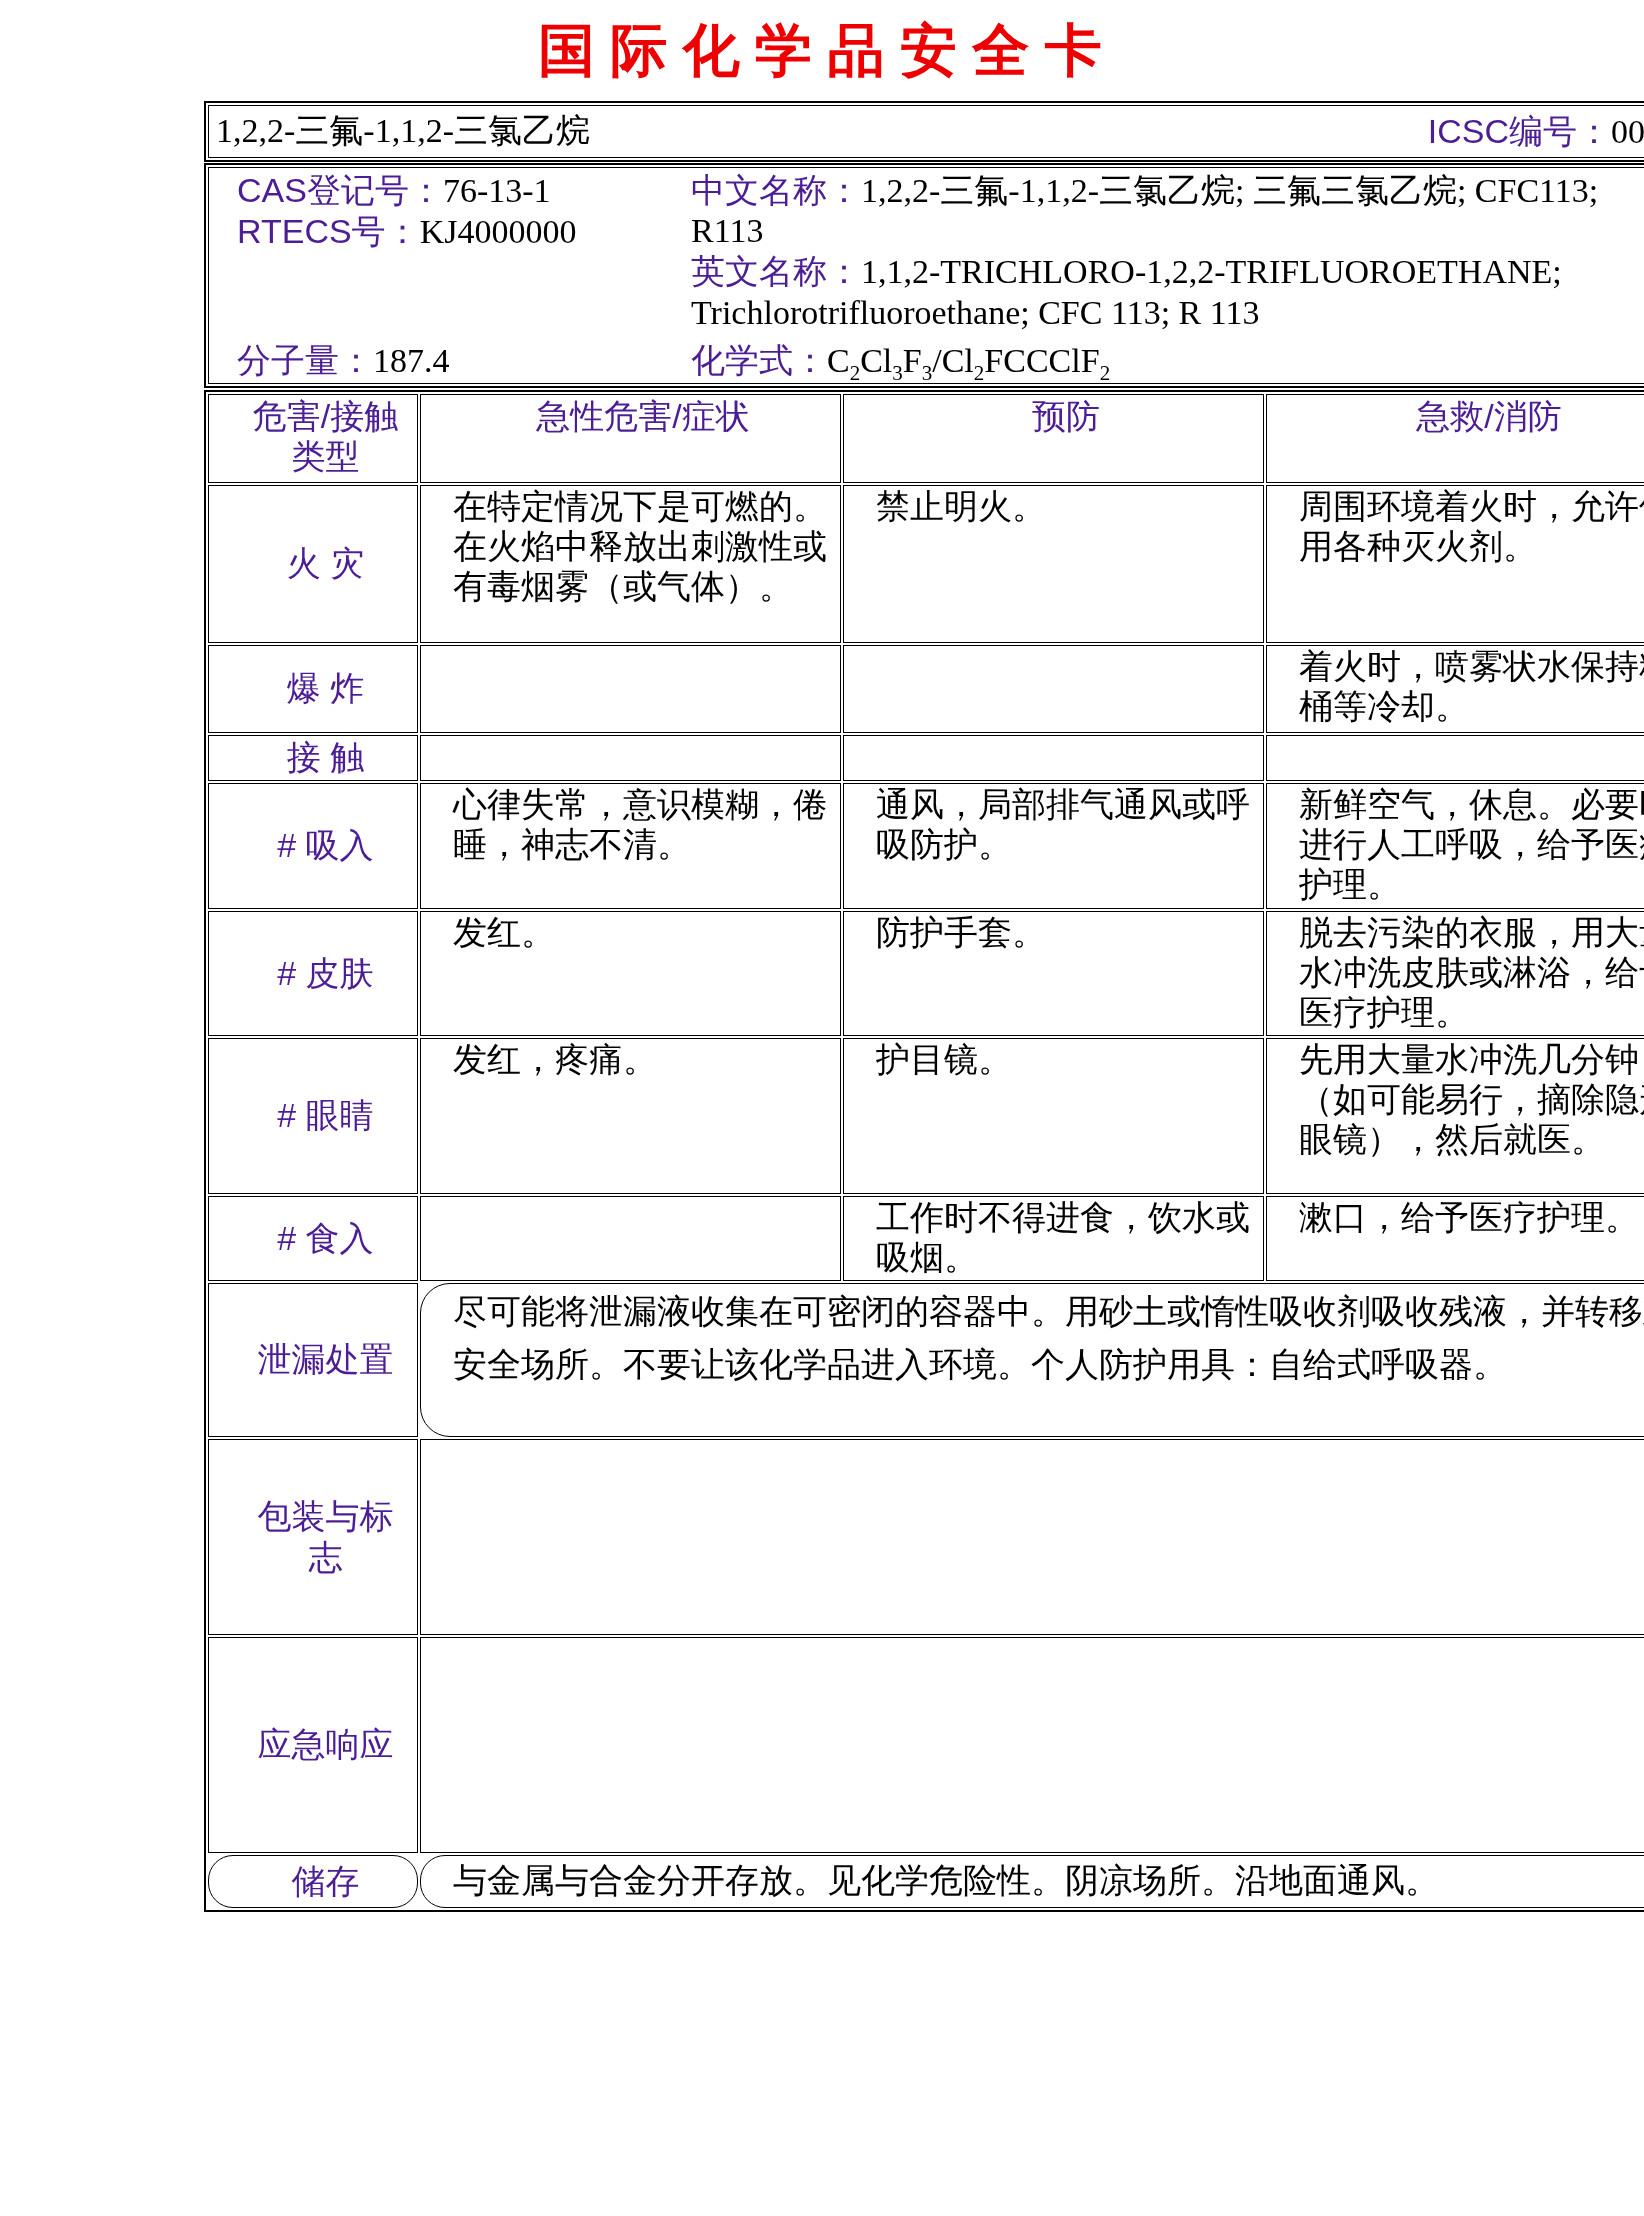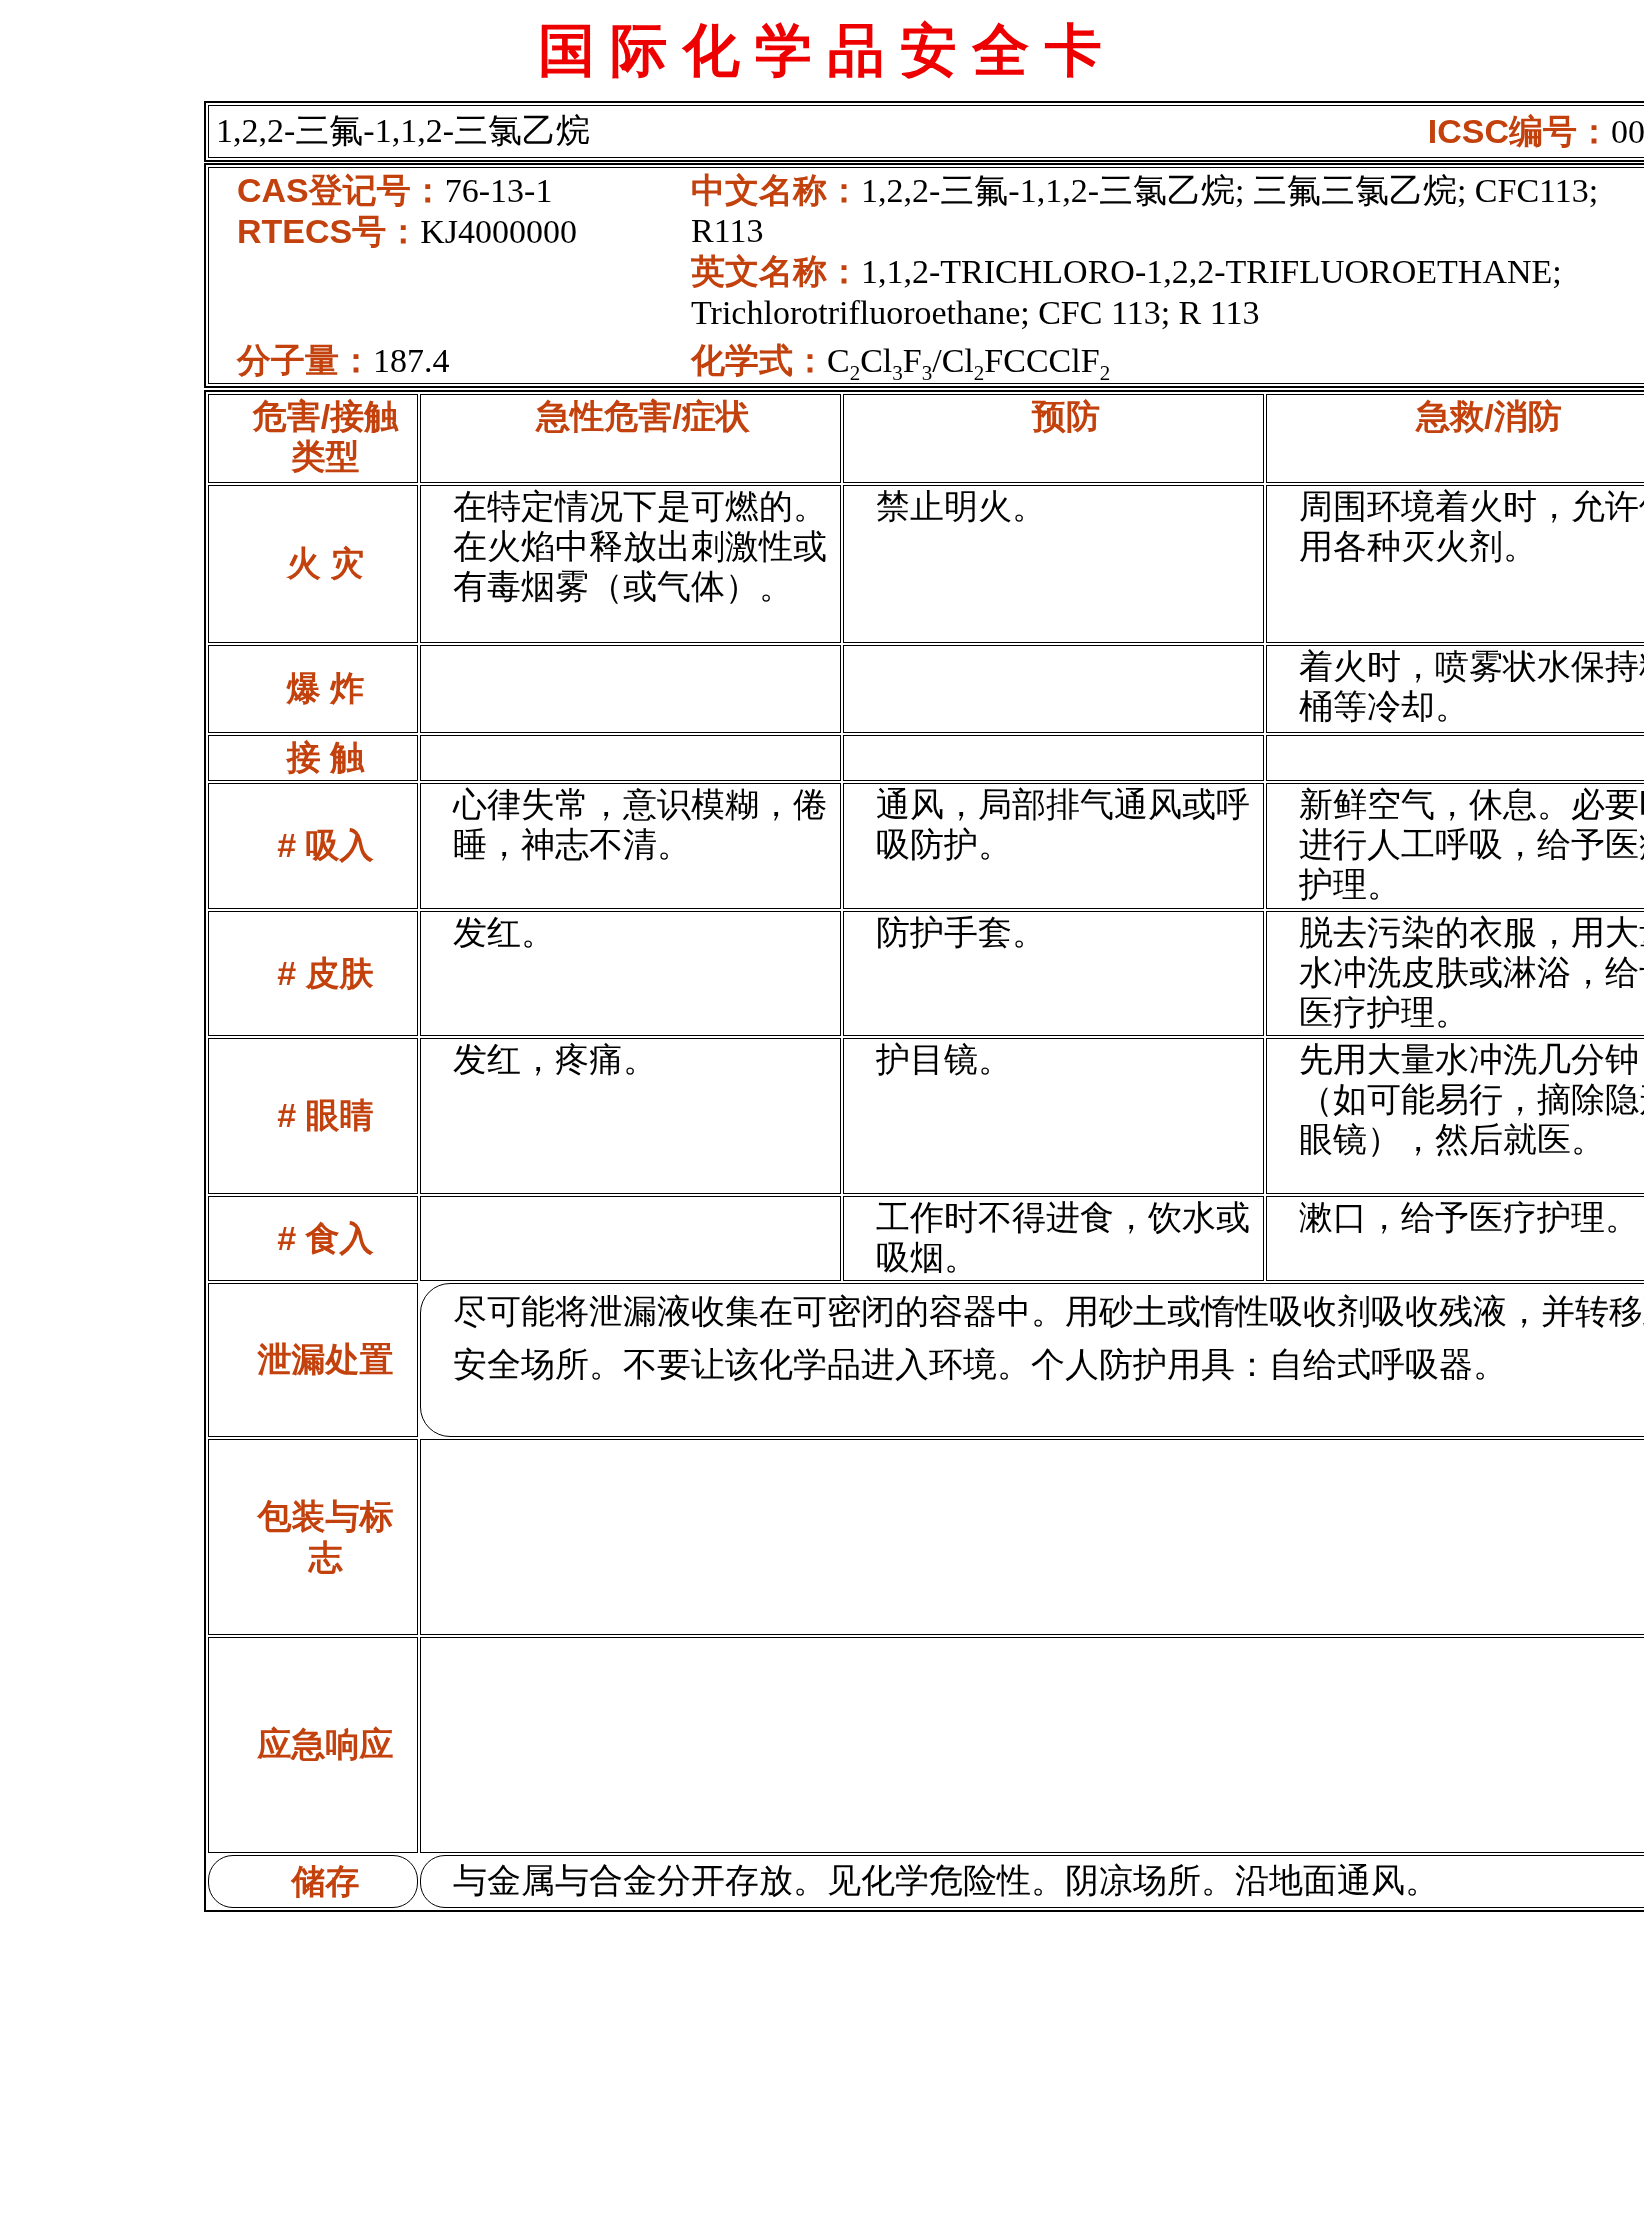--- a/index.html
+++ b/index.html
@@ -31,21 +31,21 @@
   td{
     border:1.4px solid #000;
     box-sizing:border-box;
     padding:1.4px 7px;
     font-size:34px;
     line-height:1.18;
     vertical-align:top;
     word-break:break-word;
     overflow:hidden;
   }
-  .blue{color:#c2410c;font-weight:bold;font-family:"Liberation Sans","DejaVu Sans",sans-serif;}
+  .blue{color:#4c1d95;font-weight:normal;font-family:"Liberation Sans","DejaVu Sans",sans-serif;}
   
   .name-row-cell{height:53px;vertical-align:middle;}
   .name-flex{display:flex;justify-content:space-between;align-items:center;}
   
   .ident-table td{border:1.4px solid #000;}
   .ident-inner{display:grid;grid-template-columns:454px 1fr;grid-template-rows:auto auto;margin-left:21px;}
   .ident-cell{font-size:34px;line-height:1.19;}
   .mw-line{margin-top:7px;}
   sub{font-size:21px;line-height:0;}
   

